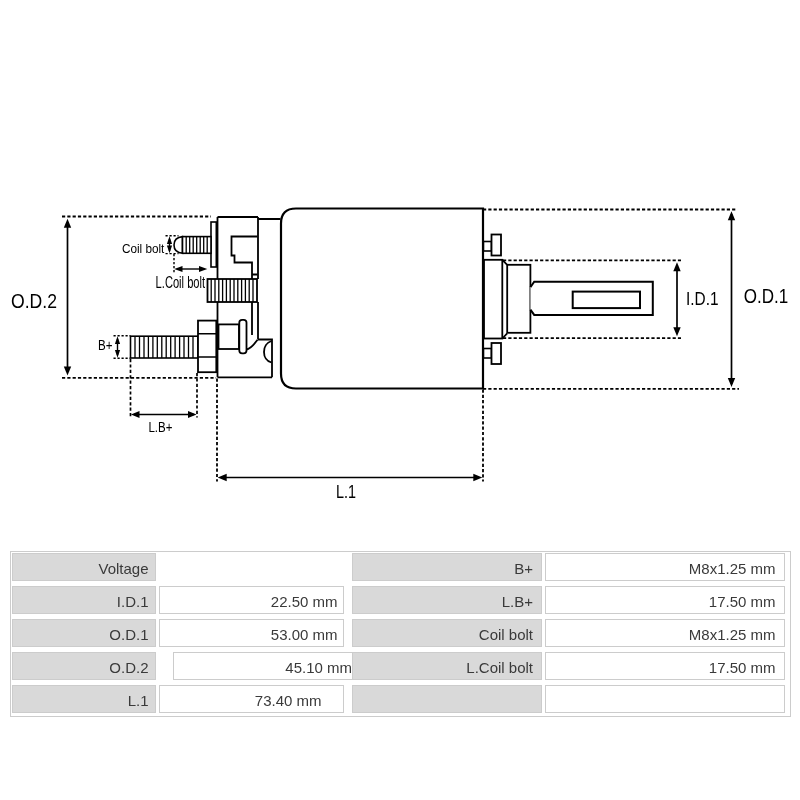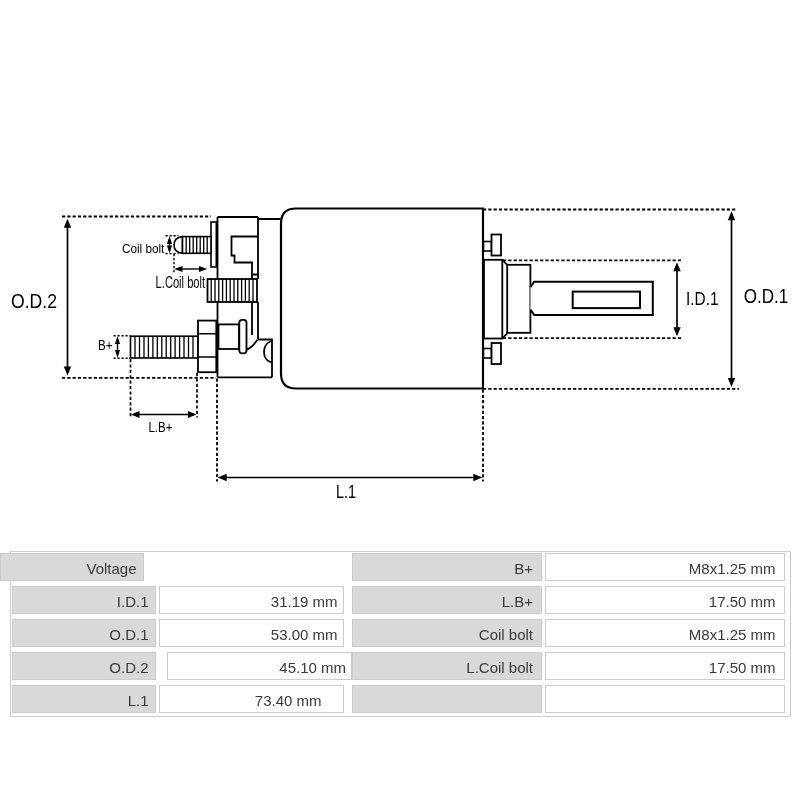--- a/index.html
+++ b/index.html
@@ -232,36 +232,36 @@
     <path d="M482.3,477.5 L473.3,473.8 L473.3,481.2 Z" fill="#000"></path>
   </g>
 
   <g>
         <text x="346" y="498.4" font-size="18.8" text-anchor="middle" textLength="20" lengthAdjust="spacingAndGlyphs">L.1</text>
       </g>
 </svg>
 
 <div style="position:absolute;left:10px;top:551px;width:781px;height:166px;border:1px solid #ccc;box-sizing:border-box;"></div>
 
-<div class="cell lab" style="left:0;top:553px;width:143.5px;padding-right:6px;">Voltage</div>
+<div class="cell lab" style="left:12px;top:553px;width:143.5px;padding-right:6px;">Voltage</div>
 <div class="cell lab" style="left:352px;top:553px;width:190px;padding-right:8px;">B+</div>
 <div class="cell val" style="left:544.5px;top:553px;width:240px;padding-right:8px;">M8x1.25 mm</div>
 
 <div class="cell lab" style="left:12px;top:586px;width:143.5px;padding-right:6px;">I.D.1</div>
-<div class="cell val" style="left:158.5px;top:586px;width:185px;padding-right:5px;">31.19 mm</div>
+<div class="cell val" style="left:158.5px;top:586px;width:185px;padding-right:5px;">22.50 mm</div>
 <div class="cell lab" style="left:352px;top:586px;width:190px;padding-right:8px;">L.B+</div>
 <div class="cell val" style="left:544.5px;top:586px;width:240px;padding-right:8px;">17.50 mm</div>
 
 <div class="cell lab" style="left:12px;top:619px;width:143.5px;padding-right:6px;">O.D.1</div>
 <div class="cell val" style="left:158.5px;top:619px;width:185px;padding-right:5px;">53.00 mm</div>
 <div class="cell lab" style="left:352px;top:619px;width:190px;padding-right:8px;">Coil bolt</div>
 <div class="cell val" style="left:544.5px;top:619px;width:240px;padding-right:8px;">M8x1.25 mm</div>
 
 <div class="cell lab" style="left:12px;top:652px;width:143.5px;padding-right:6px;">O.D.2</div>
-<div class="cell val" style="left:167px;top:652px;width:185px;padding-right:5px;">45.10 mm</div>
+<div class="cell val" style="left:173px;top:652px;width:185px;padding-right:5px;">45.10 mm</div>
 <div class="cell lab" style="left:352px;top:652px;width:190px;padding-right:8px;">L.Coil bolt</div>
 <div class="cell val" style="left:544.5px;top:652px;width:240px;padding-right:8px;">17.50 mm</div>
 
 <div class="cell lab" style="left:12px;top:685px;width:143.5px;padding-right:6px;">L.1</div>
 <div class="cell val" style="left:158.5px;top:685px;width:185px;padding-right:21px;">73.40 mm</div>
 <div class="cell lab" style="left:352px;top:685px;width:190px;"></div>
 <div class="cell val" style="left:544.5px;top:685px;width:240px;"></div>
 
 </div>
 

